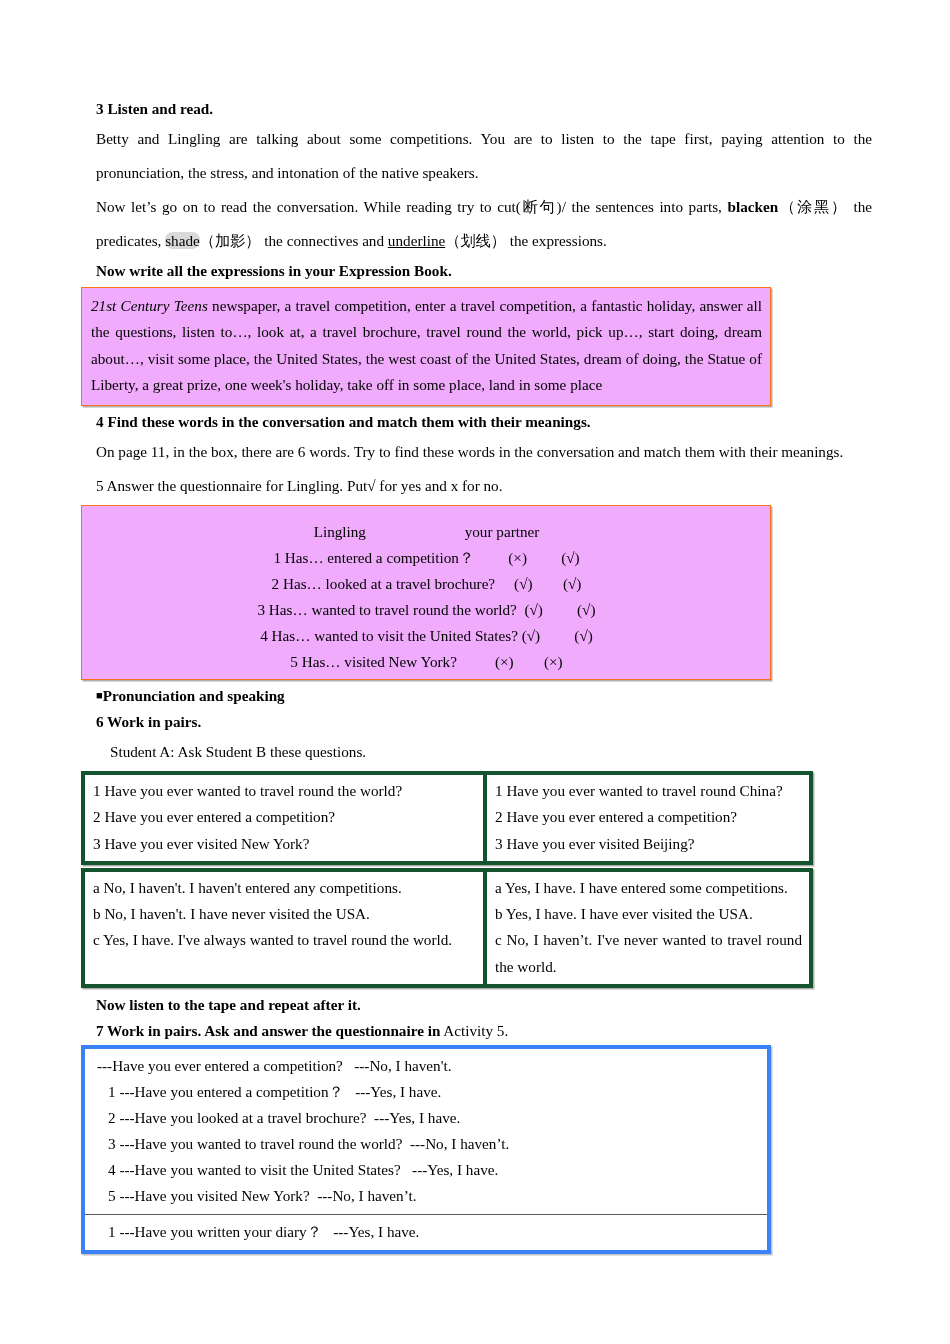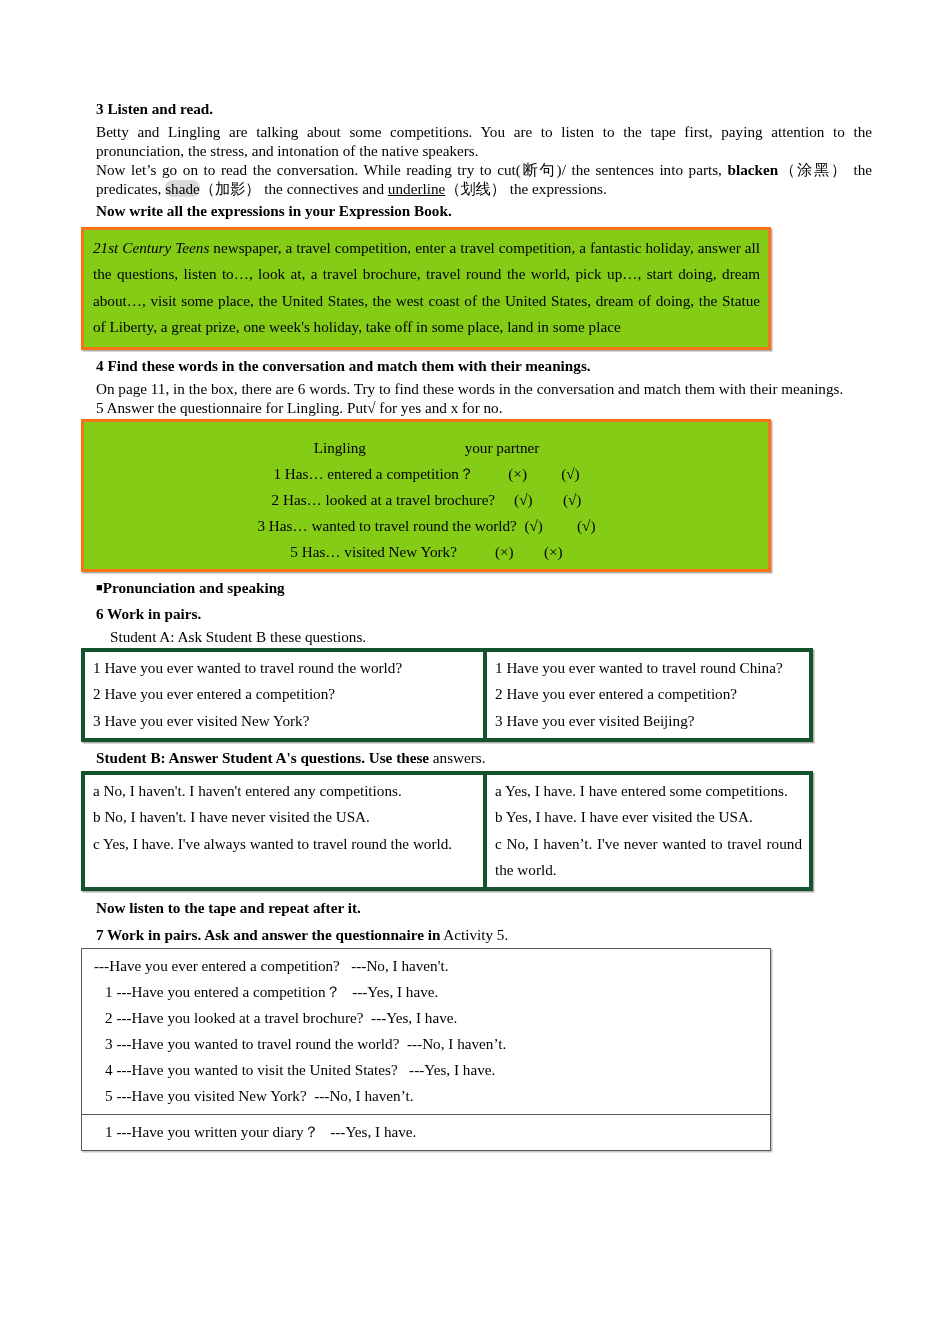--- a/index.html
+++ b/index.html
@@ -20,21 +20,21 @@
     left: 8px;
     top: 0;
     width: 950px;
     height: 1048px;
     box-sizing: border-box;
     padding: 96px 86px 0 80px;
   }
   
   .para {
     font-size: 15.2px;
-    line-height: 19px;
+    line-height: 34px;
     margin: 0;
     text-align: left;
   }
   .para.justify { text-align: justify; text-justify: inter-word; }
   .b  { font-weight: bold; }
   .i  { font-style: italic; }
   .u  { text-decoration: underline; }
   .shaded { background: #d9d9d9; border-radius: 8px; }
   .indent1 { padding-left: 8px; }
   .indent3 { padding-left: 22px; }
@@ -47,24 +47,24 @@
   }
   .sq-bullet {
     font-size: 11px;
     vertical-align: 1.5px;
     letter-spacing: 0;
   }
 
   
   .boxwrap { margin: 2px 0 0 0; }
   .box {
-    border: 3px solid #f97316;
+    border: 1px solid #f97316;
     box-shadow: 1.5px 1.5px 0 0 #b0b0b0;
     box-sizing: border-box;
-    background: #84cc16;
+    background: #f0abfc;
   }
   .box-expressions {
     width: 690px;
     margin-left: -7px;
     padding: 5px 8px 6px 9px;
   }
   .box-expressions .para { line-height: 26.5px; text-align: justify; text-justify: inter-word;}
   .box-questionnaire {
     width: 690px;
     margin-left: -7px;
@@ -93,21 +93,21 @@
   }
   .tbl2 td.colL { width: 383px; }
   .tbl2 td.colR { width: 307px; text-align: justify; text-justify: inter-word; }
   .tbl2 td .ln { display: block; }
   .tbl2 td.colR .ln { text-align: justify; text-align-last: left; }
 
   .box-dialogue {
     width: 690px;
     margin-left: -7px;
     border-collapse: collapse;
-    border: 1px solid #3b82f6;
+    border: 4px solid #3b82f6;
     box-shadow: 1.5px 1.5px 0 0 #c4c4c4;
     table-layout: fixed;
     padding-left: 12px;
   }
   .box-dialogue td {
     border: 1px solid #5a5a5a;
     padding: 4px 8px 5px 12px;
     font-size: 15.2px;
     line-height: 26.0px;
   }
@@ -143,20 +143,21 @@
   <div class="para indent1 justify">On page 11, in the box, there are 6 words. Try to find these words in the conversation and match them with their meanings.</div>
 
   <div class="para indent1">5 Answer the questionnaire for Lingling. Put√ for yes and x for no.</div>
 
   <div class="boxwrap">
     <div class="box box-questionnaire">
       <div class="qline">Lingling                          your partner</div>
       <div class="qline">1 Has… entered a competition？         (×)         (√)</div>
       <div class="qline">2 Has… looked at a travel brochure?     (√)        (√)</div>
       <div class="qline">3 Has… wanted to travel round the world?  (√)         (√)</div>
+      <div class="qline">4 Has… wanted to visit the United States? (√)         (√)</div>
       <div class="qline">5 Has… visited New York?          (×)        (×)</div>
     </div>
   </div>
 
   <div class="spacer-2"></div>
 
   <div class="heading"><span class="sq-bullet">■</span><span>Pronunciation and speaking</span></div>
 
   <div class="heading">6 Work in pairs.</div>
 
@@ -176,21 +177,20 @@
         <span class="ln">1 Have you ever wanted to travel round China?</span>
         <span class="ln">2 Have you ever entered a competition?</span>
         <span class="ln">3 Have you ever visited Beijing?</span>
       </td>
     </tr>
   </tbody>
     </table>
 
   <div class="spacer-3"></div>
 
-  <div class="heading"><span>Student B: Answer Student A's questions. Use these</span><span style="font-weight:normal"> answers.</span></div>
 
   <table class="tbl2">
     <tbody>
         <tr>
       <td class="colL" style="text-align:justify">
         <span class="ln">a No, I haven't. I haven't entered any competitions.</span>
         <span class="ln">b No, I haven't. I have never visited the USA.</span>
         <span class="ln" style="text-align:justify;text-align-last:left">c Yes, I have. I've always wanted to travel round the world.</span>
       </td>
       <td class="colR">

